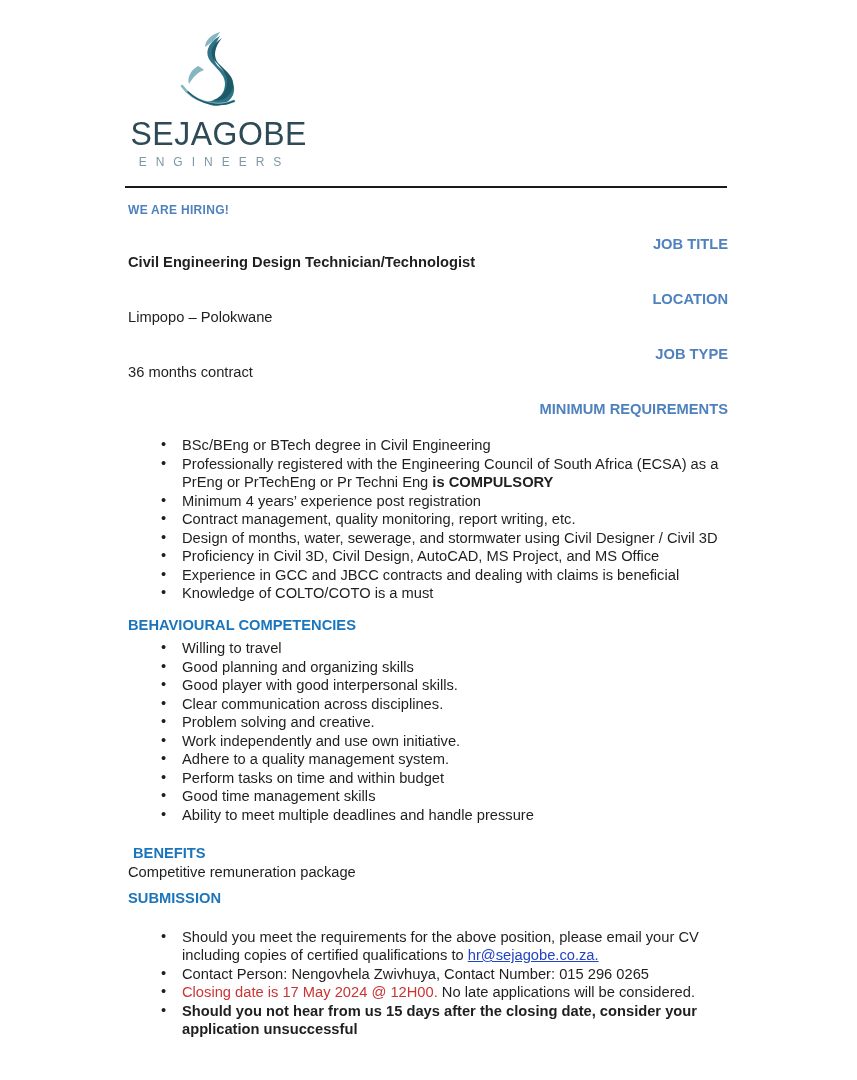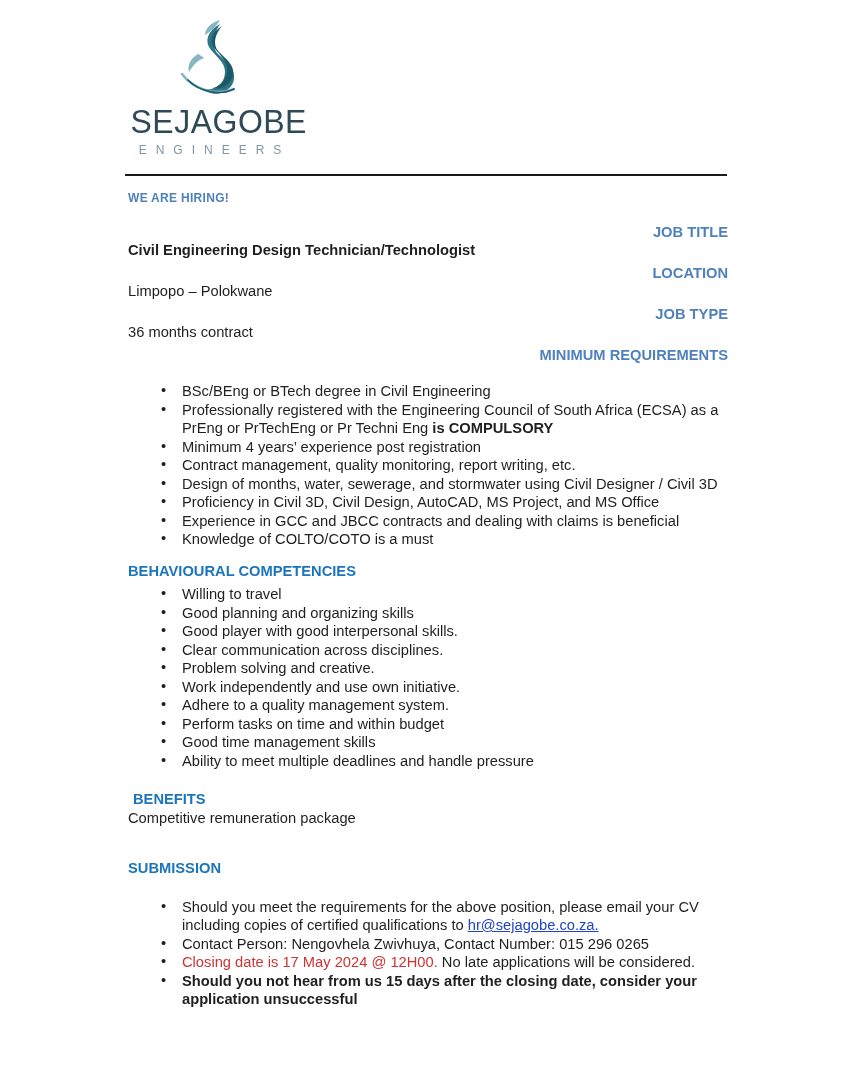--- a/index.html
+++ b/index.html
@@ -17,34 +17,34 @@
   }
   html,body{margin:0;padding:0;}
   body{
     width:857px;height:1080px;position:relative;overflow:hidden;
     background:#ffffff;
     font-family:"Liberation Sans",sans-serif;
     font-size:14.7px;line-height:18.5px;color:var(--text);
   }
   .doc{position:absolute;left:128px;top:0;width:600px;}
   
-  .logo{padding-top:18px;width:168px;text-align:center;}
+  .logo{padding-top:30px;width:168px;text-align:center;}
   .logo svg{display:block;margin:0 auto;}
   .brand{font-size:33px;line-height:36px;letter-spacing:0.5px;color:var(--wordmark);margin-top:2px;transform:scaleX(0.97);transform-origin:center;white-space:nowrap;}
   .brand-sub{font-size:12px;line-height:14px;letter-spacing:9px;color:var(--engineers);margin-top:3px;white-space:nowrap;margin-left:5px;}
   .rule{border-top:2px solid var(--rule);margin-top:17px;width:602px;margin-left:-3px;}
   .banner{margin-top:13px;font-weight:bold;font-size:12px;text-align:left;color:var(--heading-steel);letter-spacing:0.3px;}
   
-  .h{font-weight:bold;font-size:14.7px;margin-top:4px;}
+  .h{font-weight:bold;font-size:14.7px;margin-top:18px;}
   .h.steel{color:var(--heading-steel);text-align:right;}
   .h.blue{color:var(--heading-blue);}
   .h.first{margin-top:15px;}
   .h.tightish{margin-top:13px;}
   .h.benefits{margin-top:20px;padding-left:5px;}
-  .h.submission{margin-top:32px;}
+  .h.submission{margin-top:8px;}
   .val{line-height:18.5px;}
   .val.bold{font-weight:bold;}
   
   ul.blist{list-style:none;margin:18px 0 0 0;padding:0;}
   ul.blist.tight{margin-top:5px;}
   ul.blist.submission{margin-top:20px;}
   ul.blist li{position:relative;padding-left:54px;line-height:18.5px;}
   ul.blist .marker{position:absolute;left:33px;top:-1px;font-size:14.7px;}
   .seg-bold{font-weight:bold;}
   .seg-red{color:var(--red);}

